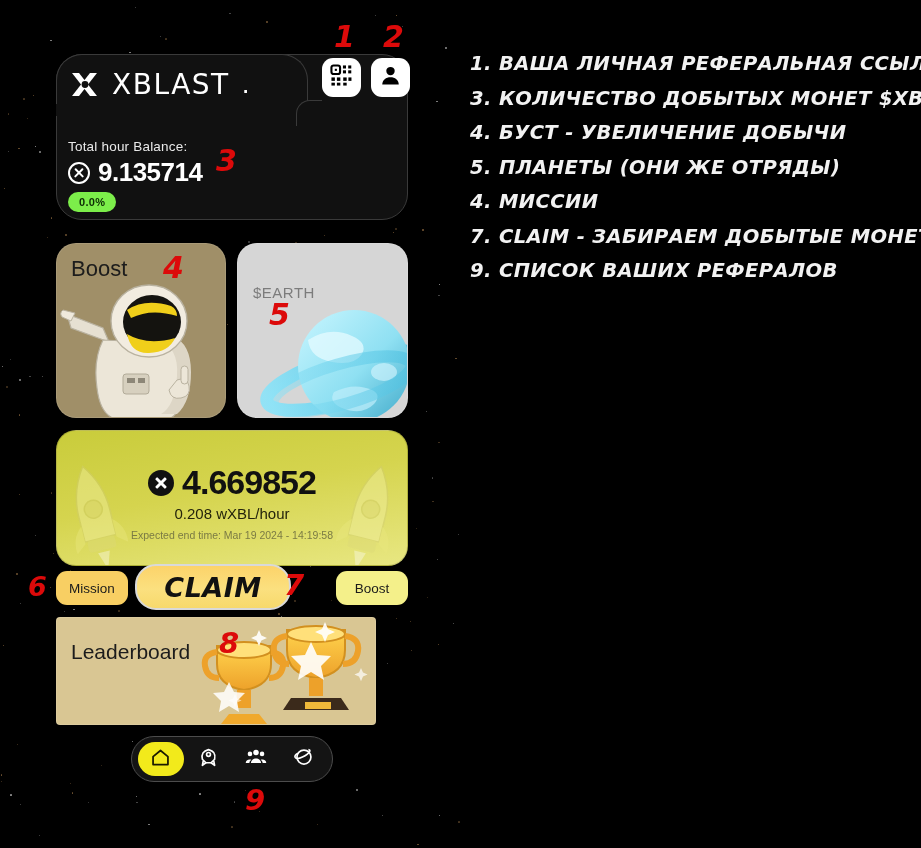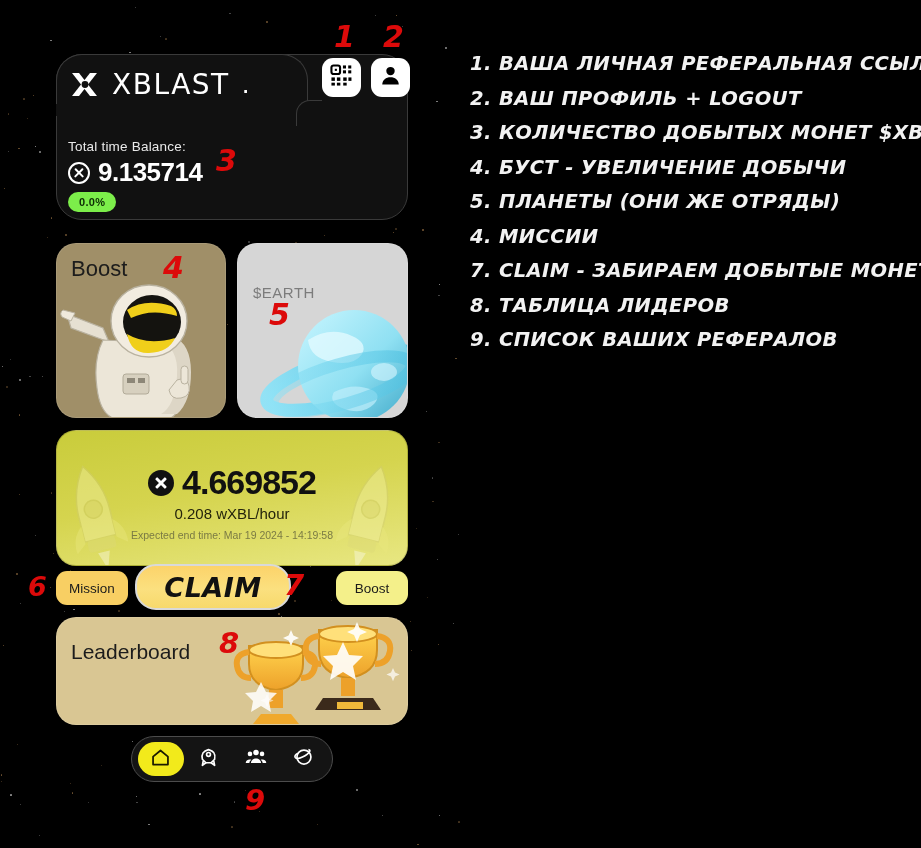--- a/index.html
+++ b/index.html
@@ -130,22 +130,22 @@
     border:2px solid #d9d9d9;
     gap:12px;
   }
   .claim-text{
     font-size:27px; font-weight:bold; font-style:italic; color:#111; letter-spacing:.5px;
     font-family:"DejaVu Sans", sans-serif;
   }
 
   
   .leaderboard{
-    position:absolute; left:56px; top:617px; width:352px; height:108px;
-    background:#d9c693; border-radius:20px; overflow:hidden;
+    position:absolute; left:56px; top:617px; width:320px; height:108px;
+    background:#d9c693; border-radius:4px; overflow:hidden;
     border:1px solid rgba(255,255,255,.10);
   }
   .lb-title{ position:absolute; left:14px; top:22px; font-size:21px; color:#1c1c1c; z-index:4;}
 
   
   .navbar{
     position:absolute; left:131px; top:736px; width:202px; height:46px;
     background:#141414; border:1px solid #4c4c4c; border-radius:23px;
     display:flex; align-items:center; padding:0 6px; gap:2px; z-index:9;
   }
@@ -401,21 +401,21 @@
             <path d="M4 5 L11 5 L29 28 L22 28 Z"></path>
             <path d="M29 5 L22 5 L4 28 L11 28 Z"></path>
           </g>
           <circle cx="17" cy="16.5" r="3.4" fill="#111111"></circle>
         </svg>
       </span>
       <span class="logo-text">XBLAST</span>
       <span class="logo-dot">.</span>
     </div>
 
-    <div class="balance-label">Total time Balance:</div>
+    <div class="balance-label">Total hour Balance:</div>
     <div class="balance-row">
       <span class="coin"></span>
       <span class="balance-value">9.135714</span>
     </div>
     <div class="pct-pill">0.0%</div>
 
     <div class="icon-btn qr">
       <span>
         <svg width="23" height="23" viewBox="0 0 24 24" fill="#000">
           <rect x="1.5" y="1.5" width="9" height="9" rx="2.2" fill="none" stroke="#000" stroke-width="2.2"></rect>
@@ -619,23 +619,21 @@
     <div class="ann" style="left:163px; top:253px; font-size:30px;">4</div>
     <div class="ann" style="left:269px; top:300px; font-size:30px;">5</div>
     <div class="ann" style="left:28px; top:573px; font-size:27px;">6</div>
     <div class="ann" style="left:284px; top:571px; font-size:29px;">7</div>
     <div class="ann" style="left:219px; top:629px; font-size:29px;">8</div>
     <div class="ann" style="left:245px; top:786px; font-size:29px;">9</div>
   </div>
 
   <div class="legend">
     <div class="legend-line">1. ВАША ЛИЧНАЯ РЕФЕРАЛЬНАЯ ССЫЛКА</div>
-    <div class="legend-line">2. ВАШ ПРОФИЛЬ + LOGOUT</div>
     <div class="legend-line">3. КОЛИЧЕСТВО ДОБЫТЫХ МОНЕТ $XBL</div>
     <div class="legend-line">4. БУСТ - УВЕЛИЧЕНИЕ ДОБЫЧИ</div>
     <div class="legend-line">5. ПЛАНЕТЫ (ОНИ ЖЕ ОТРЯДЫ)</div>
     <div class="legend-line">4. МИССИИ</div>
     <div class="legend-line">7. CLAIM - ЗАБИРАЕМ ДОБЫТЫЕ МОНЕТЫ</div>
-    <div class="legend-line">8. ТАБЛИЦА ЛИДЕРОВ</div>
     <div class="legend-line">9. СПИСОК ВАШИХ РЕФЕРАЛОВ</div>
   </div>
 
 </div>
 
 </body></html>

